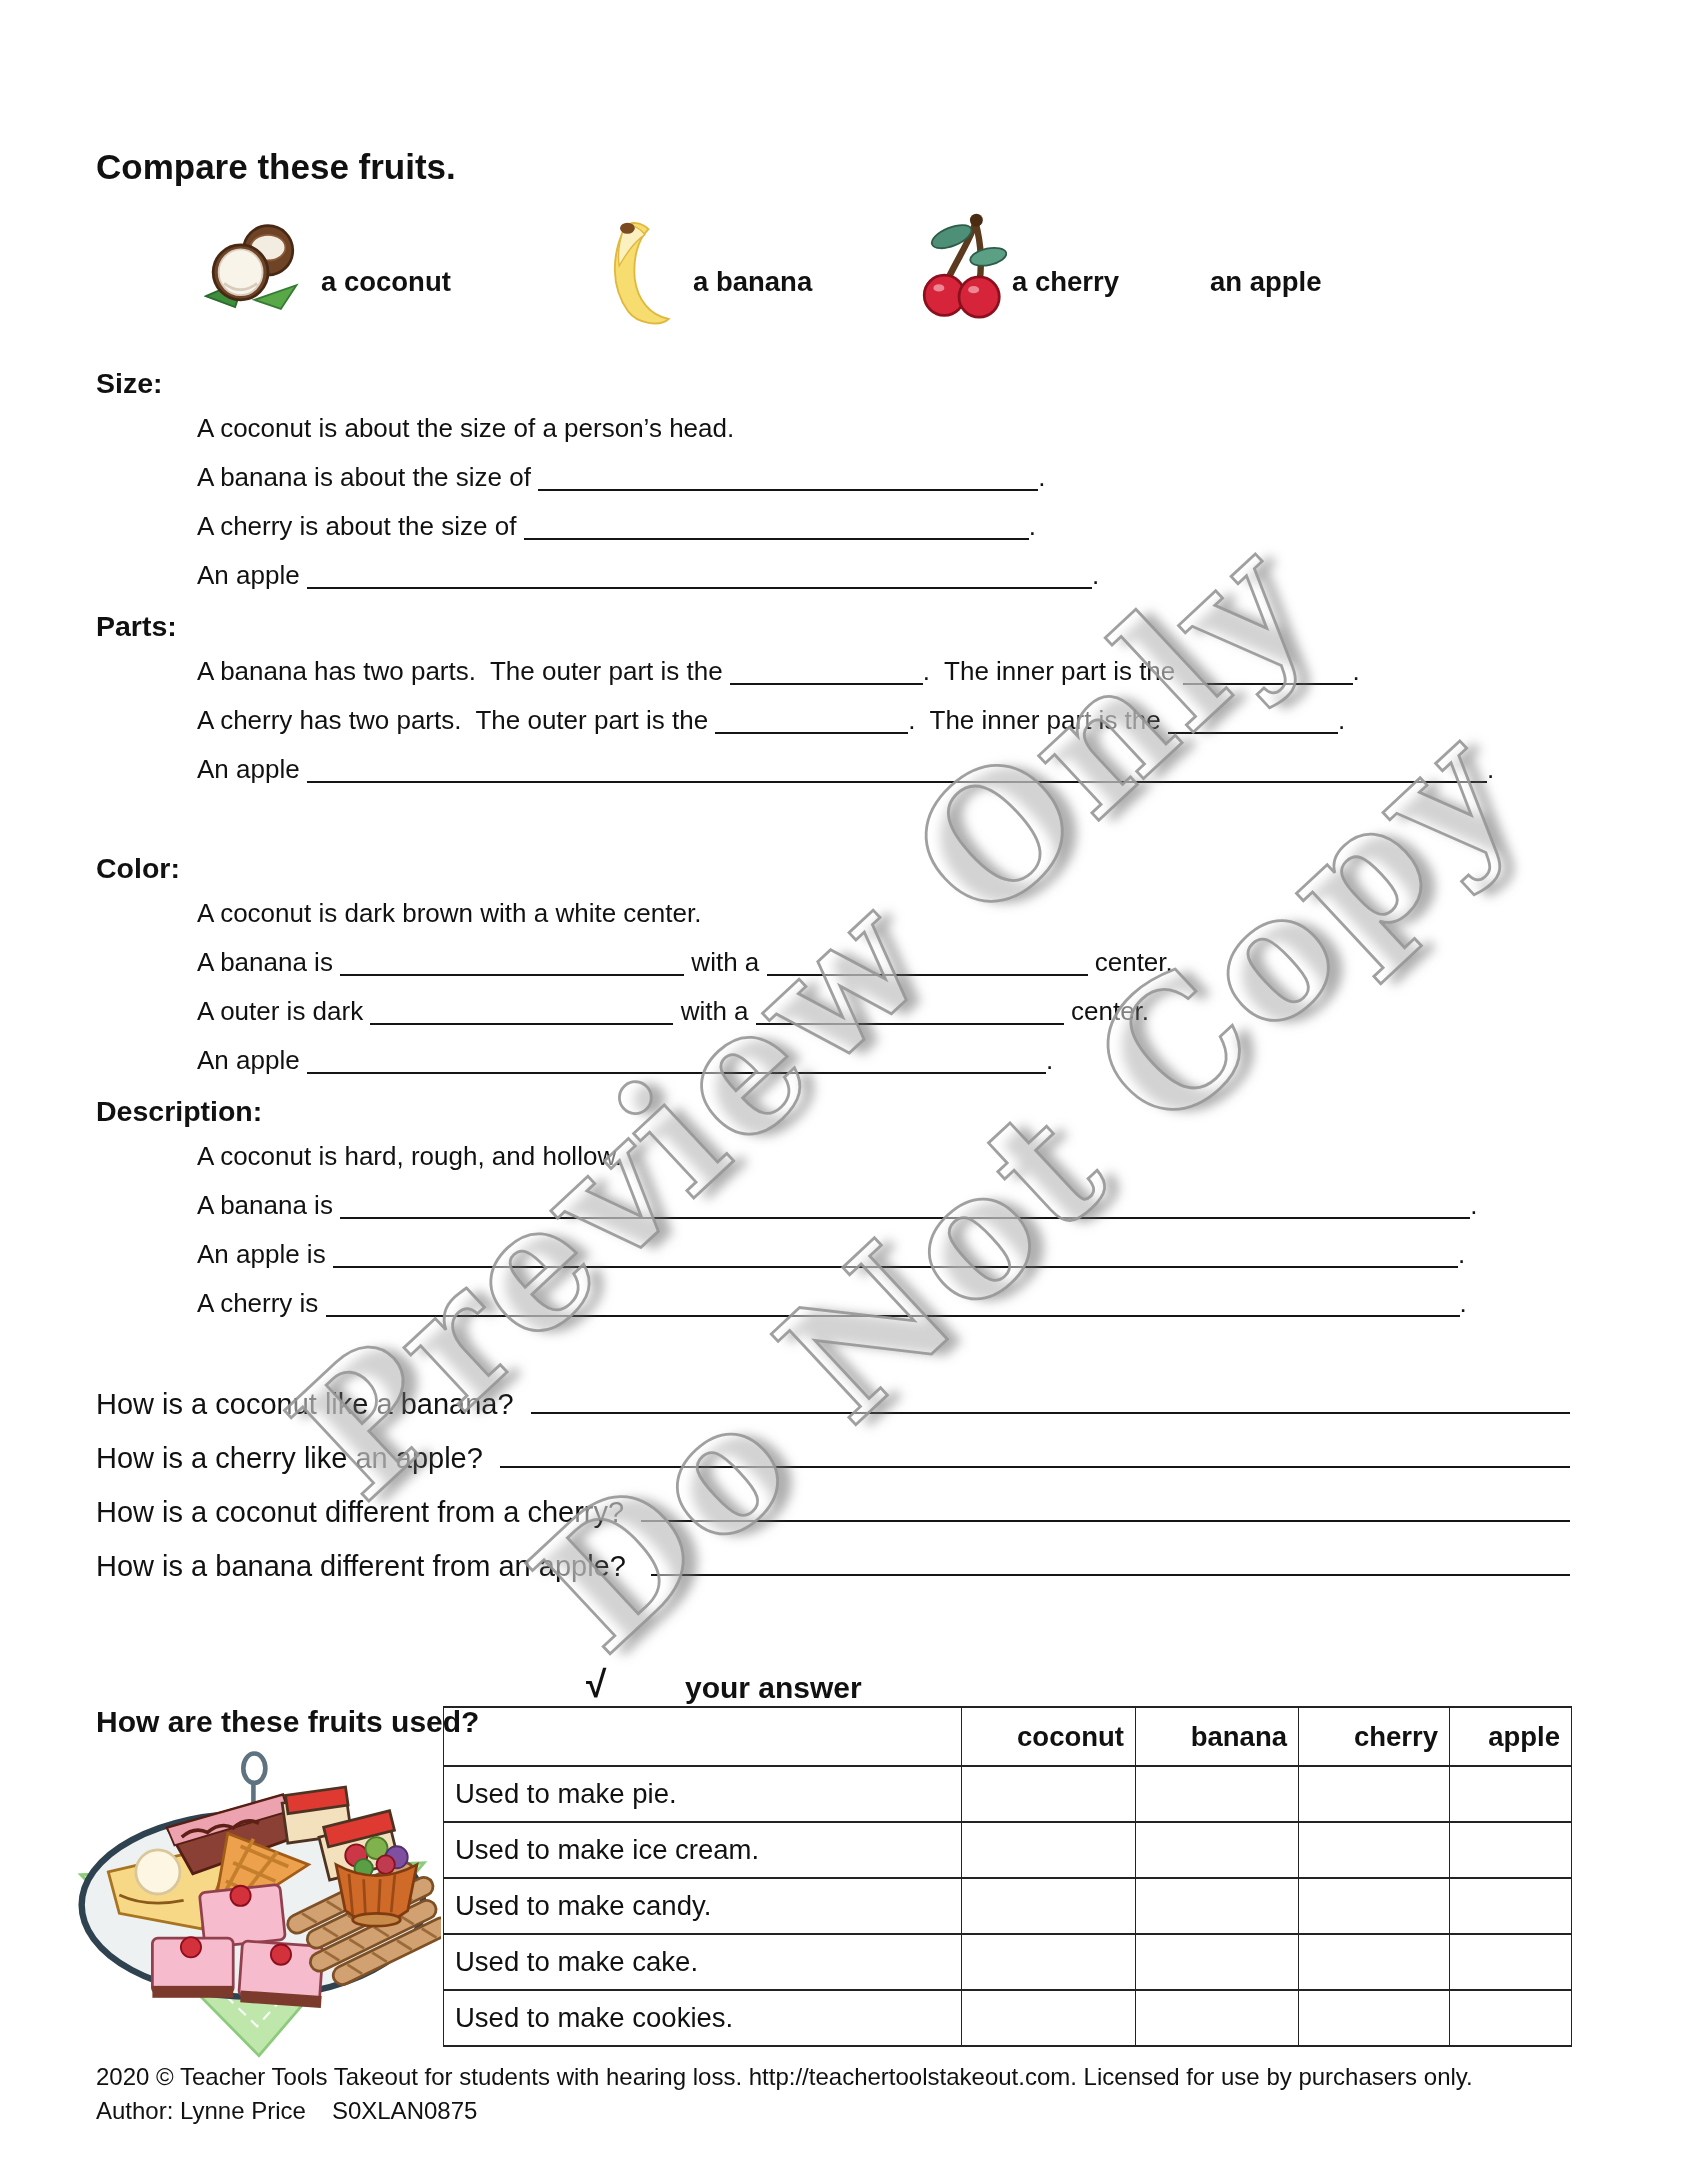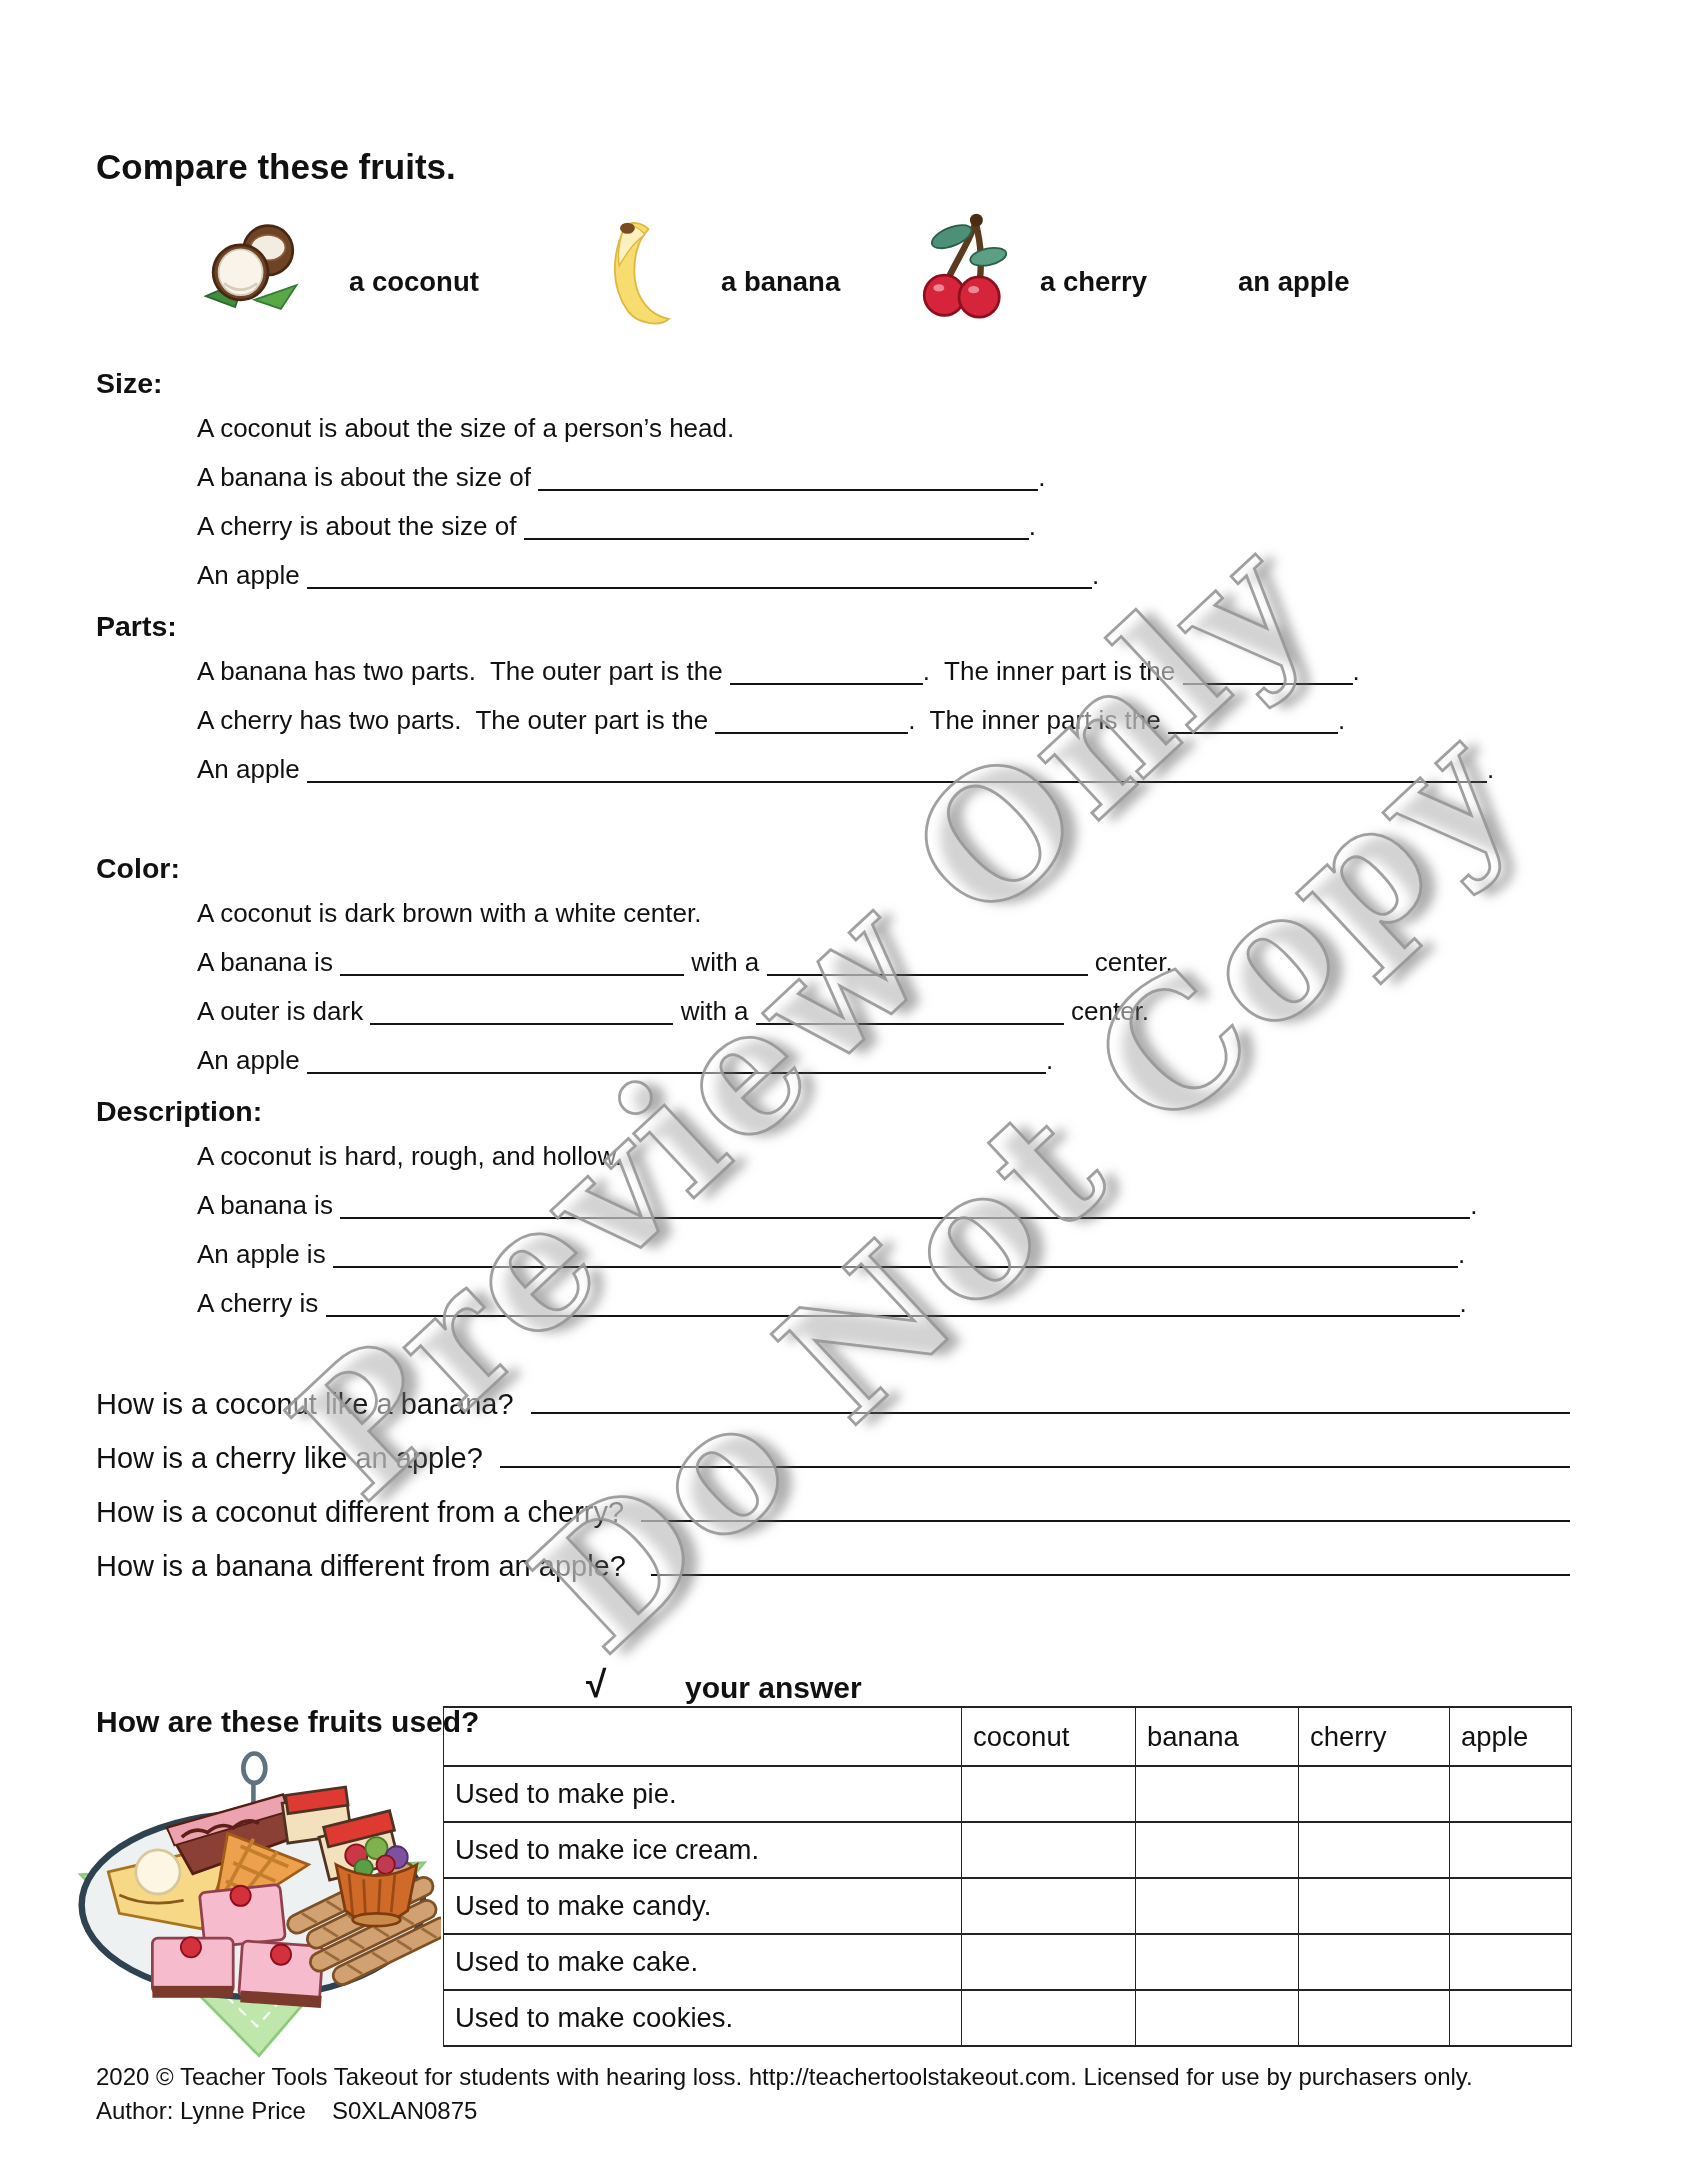--- a/index.html
+++ b/index.html
@@ -7,21 +7,21 @@
     position:relative;
     width:1686px;height:2182px;
     background:#ffffff;
     font-family:"Liberation Sans", sans-serif;
     color:#111;
     overflow:hidden;
   }
   
   .title{position:absolute;left:96px;top:147px;font-size:35px;font-weight:bold;}
   .fruit-row{position:absolute;left:0;top:0;}
-  .fruit-label{position:absolute;font-size:27.5px;font-weight:bold;white-space:nowrap;margin-left:28px;}
+  .fruit-label{position:absolute;font-size:27.5px;font-weight:bold;white-space:nowrap;}
   .fruit-icon{position:absolute;}
   
   .sec{position:absolute;left:96px;width:1506px;}
   .sec-heading{font-size:28.5px;font-weight:bold;margin:0 0 13px 0;}
   .sec-lines{padding-left:101px;}
   .line{height:49px;font-size:26px;white-space:nowrap;}
   .seg-text{white-space:pre-wrap;}
   .blank{display:inline-block;border-bottom:2.8px solid #151515;height:1em;vertical-align:-4.6px;}
   
   .questions{position:absolute;left:96px;top:1383px;width:1474px;}
@@ -40,21 +40,21 @@
   table.usage-table col.c0{width:518px;}
   table.usage-table col.c1{width:174px;}
   table.usage-table col.c2{width:163px;}
   table.usage-table col.c3{width:151px;}
   table.usage-table col.c4{width:122px;}
   table.usage-table th, table.usage-table td{
     border:1.8px solid #232323;
     border-top-width:2.8px;border-bottom-width:2.8px;
     padding:0 11px;
   }
-  table.usage-table th{height:57px;font-weight:normal;text-align:left;vertical-align:middle;}
+  table.usage-table th{height:57px;font-weight:bold;text-align:right;vertical-align:middle;}
   table.usage-table td{height:54px;vertical-align:middle;text-align:left;}
   
   .footer{position:absolute;left:96px;font-size:24px;white-space:nowrap;}
   .footer-1{top:2063px;}
   .footer-2{top:2097px;}
   .footer-code{margin-left:26px;}
   
   .wm{
     position:absolute;
     font-family:"DejaVu Serif", serif;

